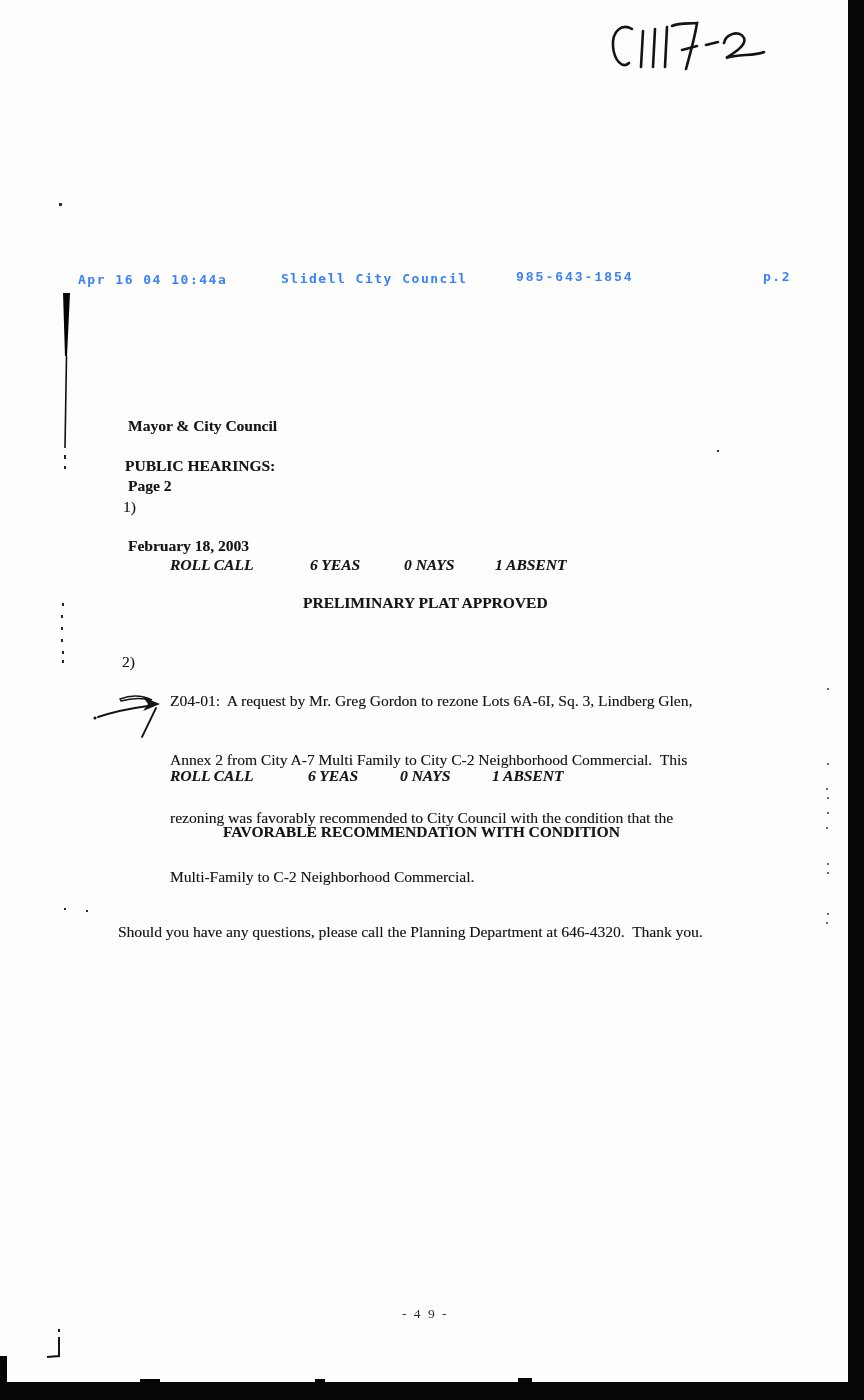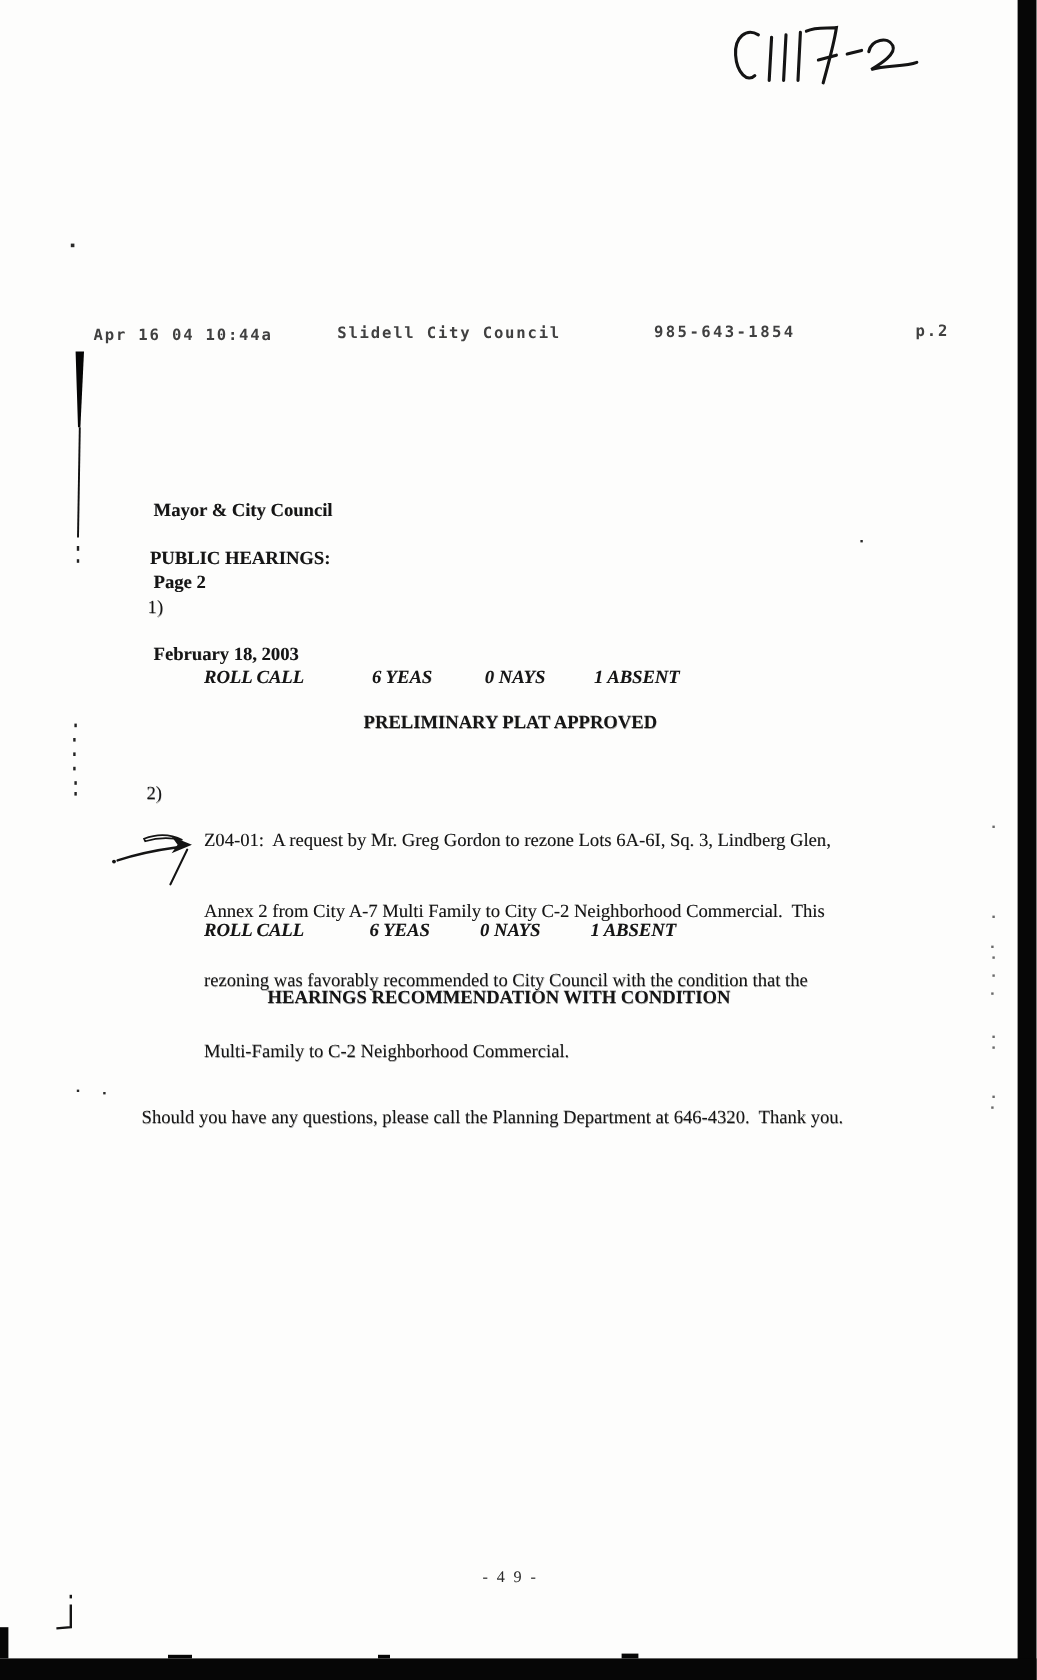--- a/index.html
+++ b/index.html
@@ -5,21 +5,21 @@
   html,body { margin:0; padding:0; background:#ffffff; }
   .page {
     position:relative; width:864px; height:1400px;
     background:#fdfdfc; overflow:hidden;
     font-family:"Liberation Serif", serif; color:#151515;
   }
   .abs { position:absolute; }
   .faxfont {
     font-family:"DejaVu Sans Mono", monospace;
     font-size:13px; font-weight:bold; letter-spacing:1.5px;
-    color:#404040; white-space:pre;
+    color:#3b82f6; white-space:pre;
   }
   .body-text {
     font-size:15.5px; line-height:19.5px; white-space:pre;
     text-shadow:0.3px 0.3px 0 rgba(0,0,0,0.35);
   }
   .b { font-weight:bold; }
   .line { white-space:pre; }
   .rollcall { height:20px; }
   .rollcall span { position:absolute; top:0; white-space:pre;font-style:italic; }
   .edge { background:#060606; }
@@ -54,21 +54,21 @@
         <path d="M74 14 C 82 10, 92 12, 99 11 C 97 25, 92 42, 88 57"></path>
         <path d="M84 38 L 99 34"></path>
         <path d="M108 33 L 120 30"></path>
         <path d="M126 31 C 128 21, 142 18, 146 26 C 149 33, 136 41, 128 46 C 140 42, 156 44, 166 40"></path>
       </g>
     </svg>
   </div>
 
   <div class="abs faxfont" style="left:78px; top:272px;">Apr 16 04 10:44a</div>
   <div class="abs faxfont" style="left:281px; top:271px;">Slidell City Council</div>
-  <div class="abs faxfont" style="left:545px; top:270px; letter-spacing:2px;">985-643-1854</div>
+  <div class="abs faxfont" style="left:516px; top:270px; letter-spacing:2px;font-family:Liberation Mono, monospace;">985-643-1854</div>
   <div class="abs faxfont" style="left:763px; top:269px;">p.2</div>
 
   <svg class="abs" style="left:55px; top:290px;" width="20" height="380" viewBox="0 0 20 380">
     <polygon points="8,3 15,3 12,66 10,66" fill="#050505"></polygon>
     <path d="M11.5 66 L 10 158" stroke="#111" stroke-width="1.6" fill="none"></path>
     <g fill="#222">
       <rect x="9" y="165" width="2" height="4"></rect>
       <rect x="9" y="176" width="2" height="3"></rect>
       <rect x="7" y="313" width="2" height="3"></rect>
       <rect x="6" y="325" width="2" height="3"></rect>
@@ -114,21 +114,21 @@
     <path d="M68 18 L 54 47" stroke="#141414" stroke-width="1.8" fill="none" stroke-linecap="round"></path>
   </svg>
 
   <div class="abs body-text b rollcall" style="left:170px; top:766px; width:420px;">
     <span style="left:0;">ROLL CALL</span>
     <span style="left:138px;">6 YEAS</span>
     <span style="left:230px;">0 NAYS</span>
     <span style="left:322px;">1 ABSENT</span>
   </div>
 
-  <div class="abs body-text b" style="left:223px; top:822px;">HEARINGS RECOMMENDATION WITH CONDITION</div>
+  <div class="abs body-text b" style="left:223px; top:822px;">FAVORABLE RECOMMENDATION WITH CONDITION</div>
 
   <div class="abs body-text" style="left:118px; top:900px;margin-top:22px;">Should you have any questions, please call the Planning Department at 646-4320.  Thank you.</div>
 
   <div class="abs" style="left:402px; top:1306px; font-size:13.5px; letter-spacing:2px; white-space:pre; color:#2b2b2b;">- 4 9 -</div>
 
   <svg class="abs" style="left:42px; top:1326px;" width="28" height="44" viewBox="0 0 28 44">
     <rect x="16" y="3" width="2" height="3" fill="#141414"></rect>
     <path d="M17 11 L 17 30 L 5 31" stroke="#141414" stroke-width="2" fill="none"></path>
   </svg>
 

